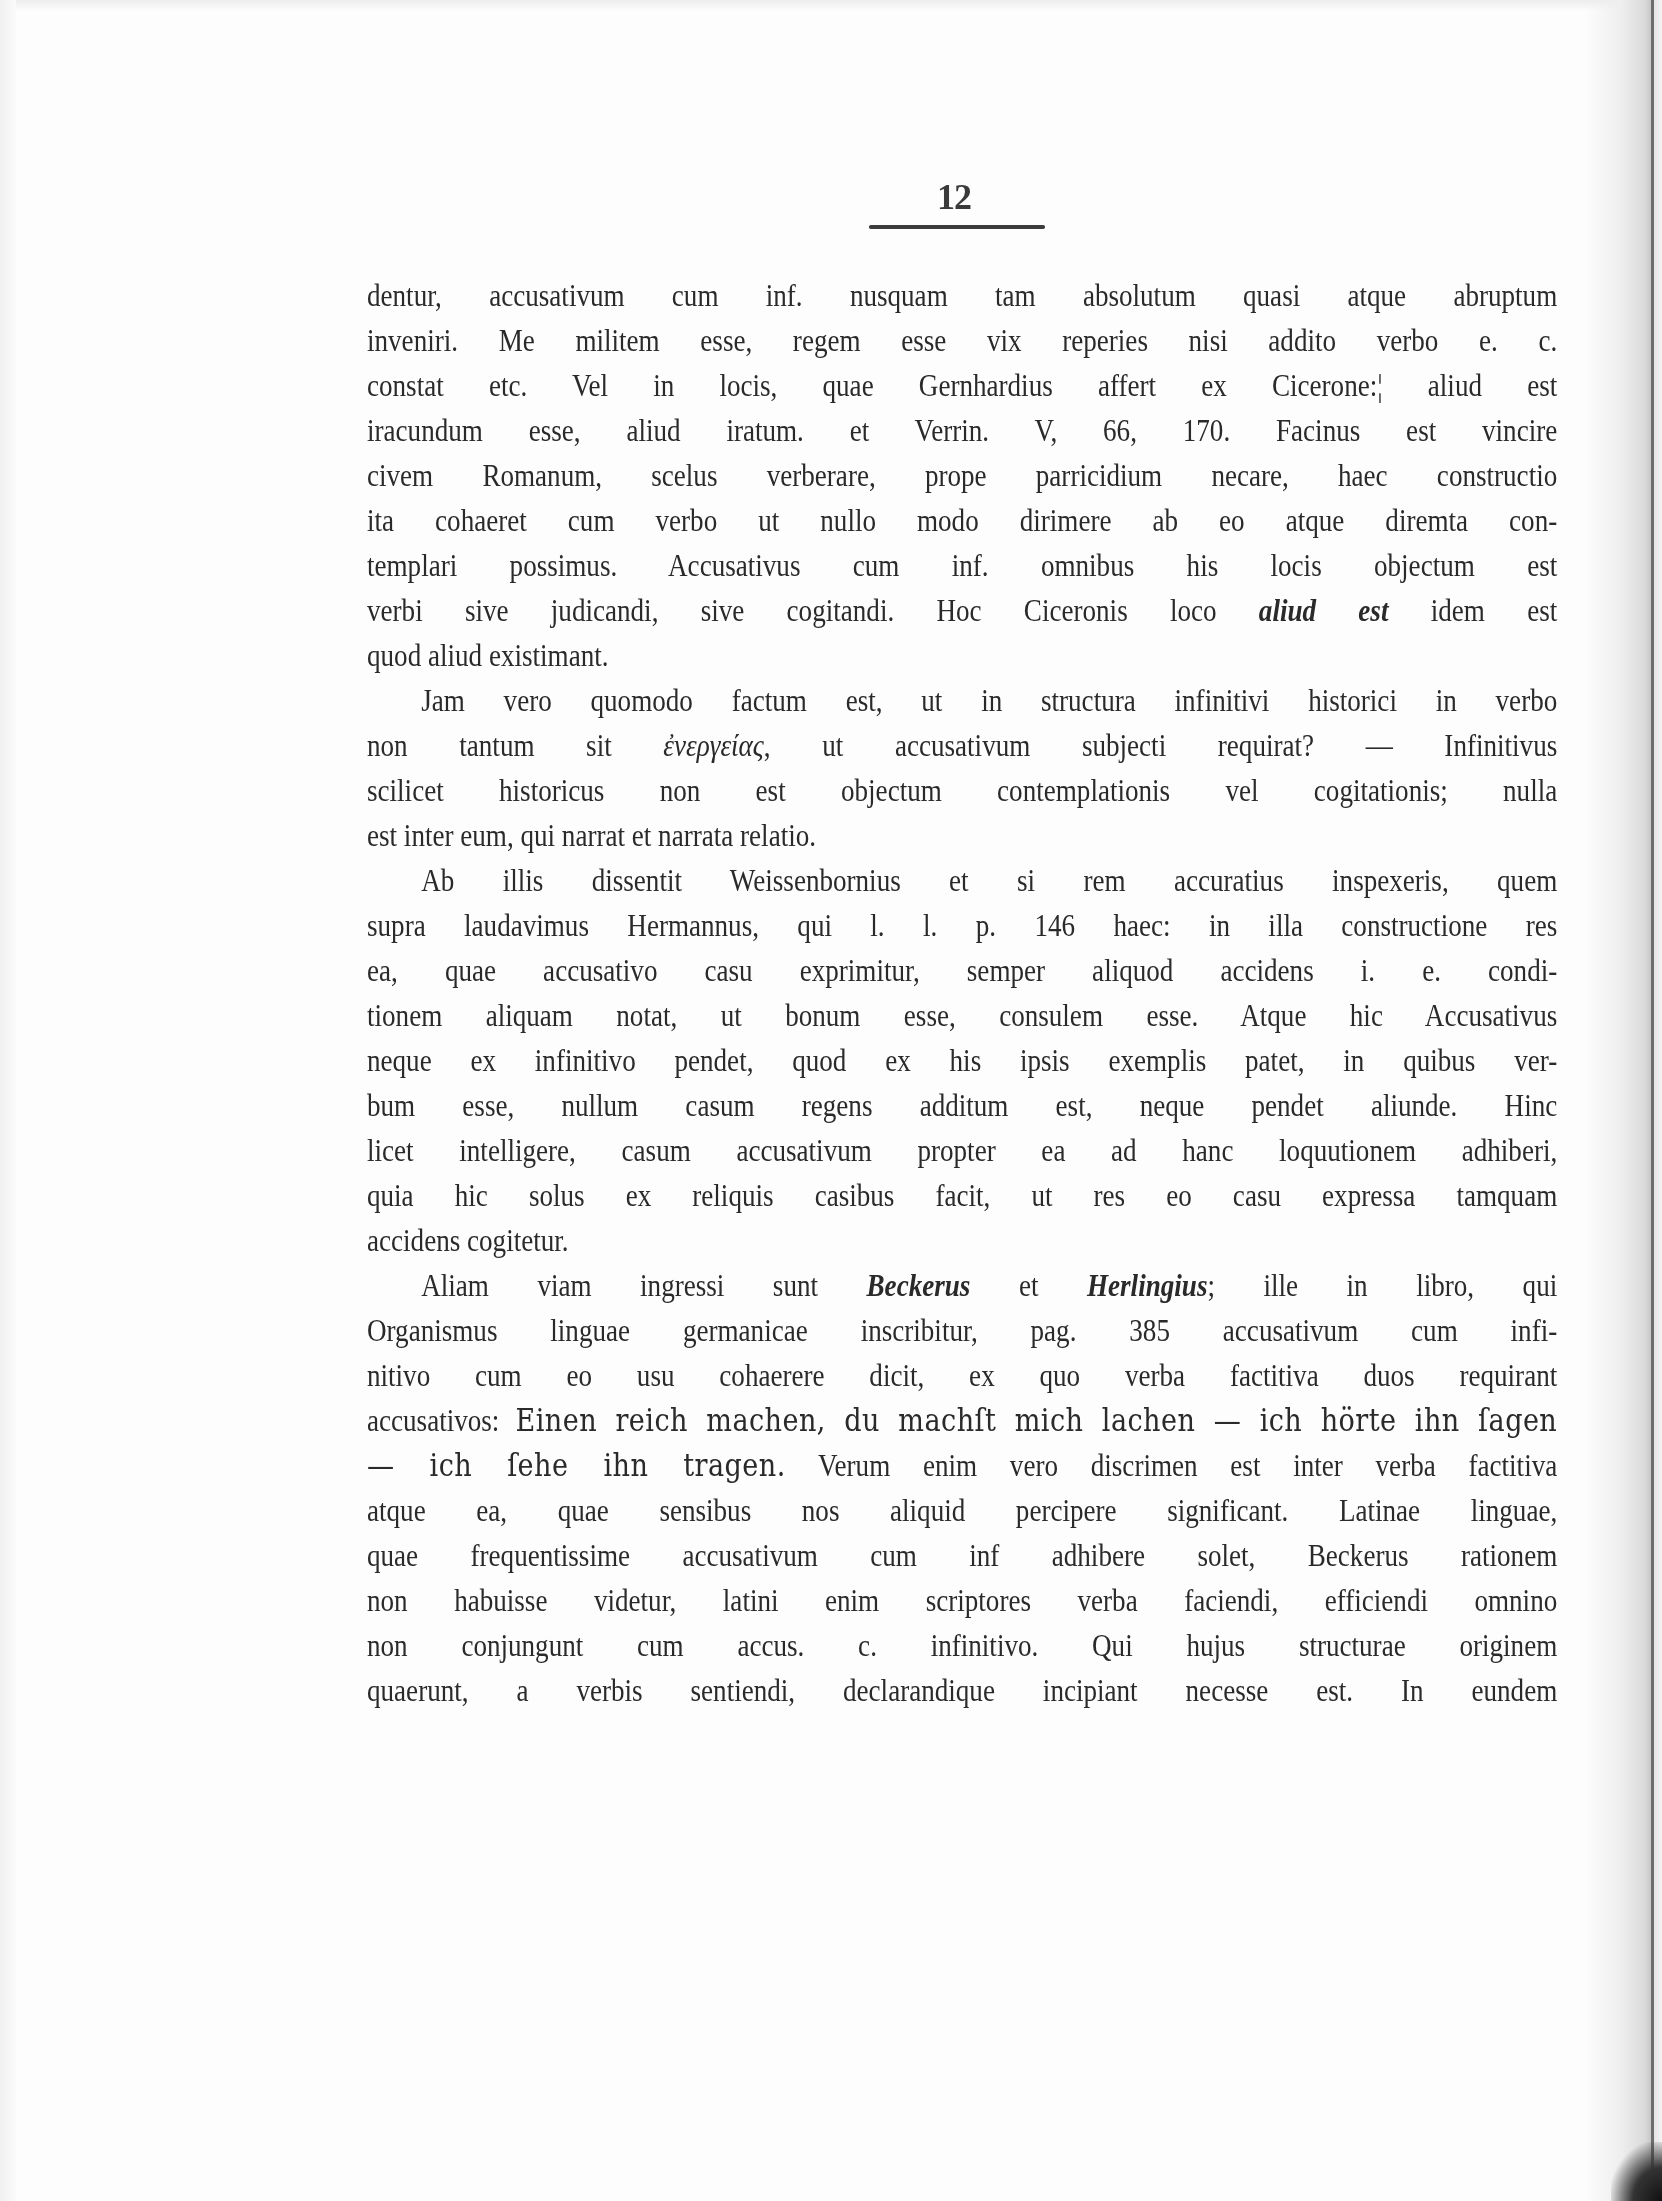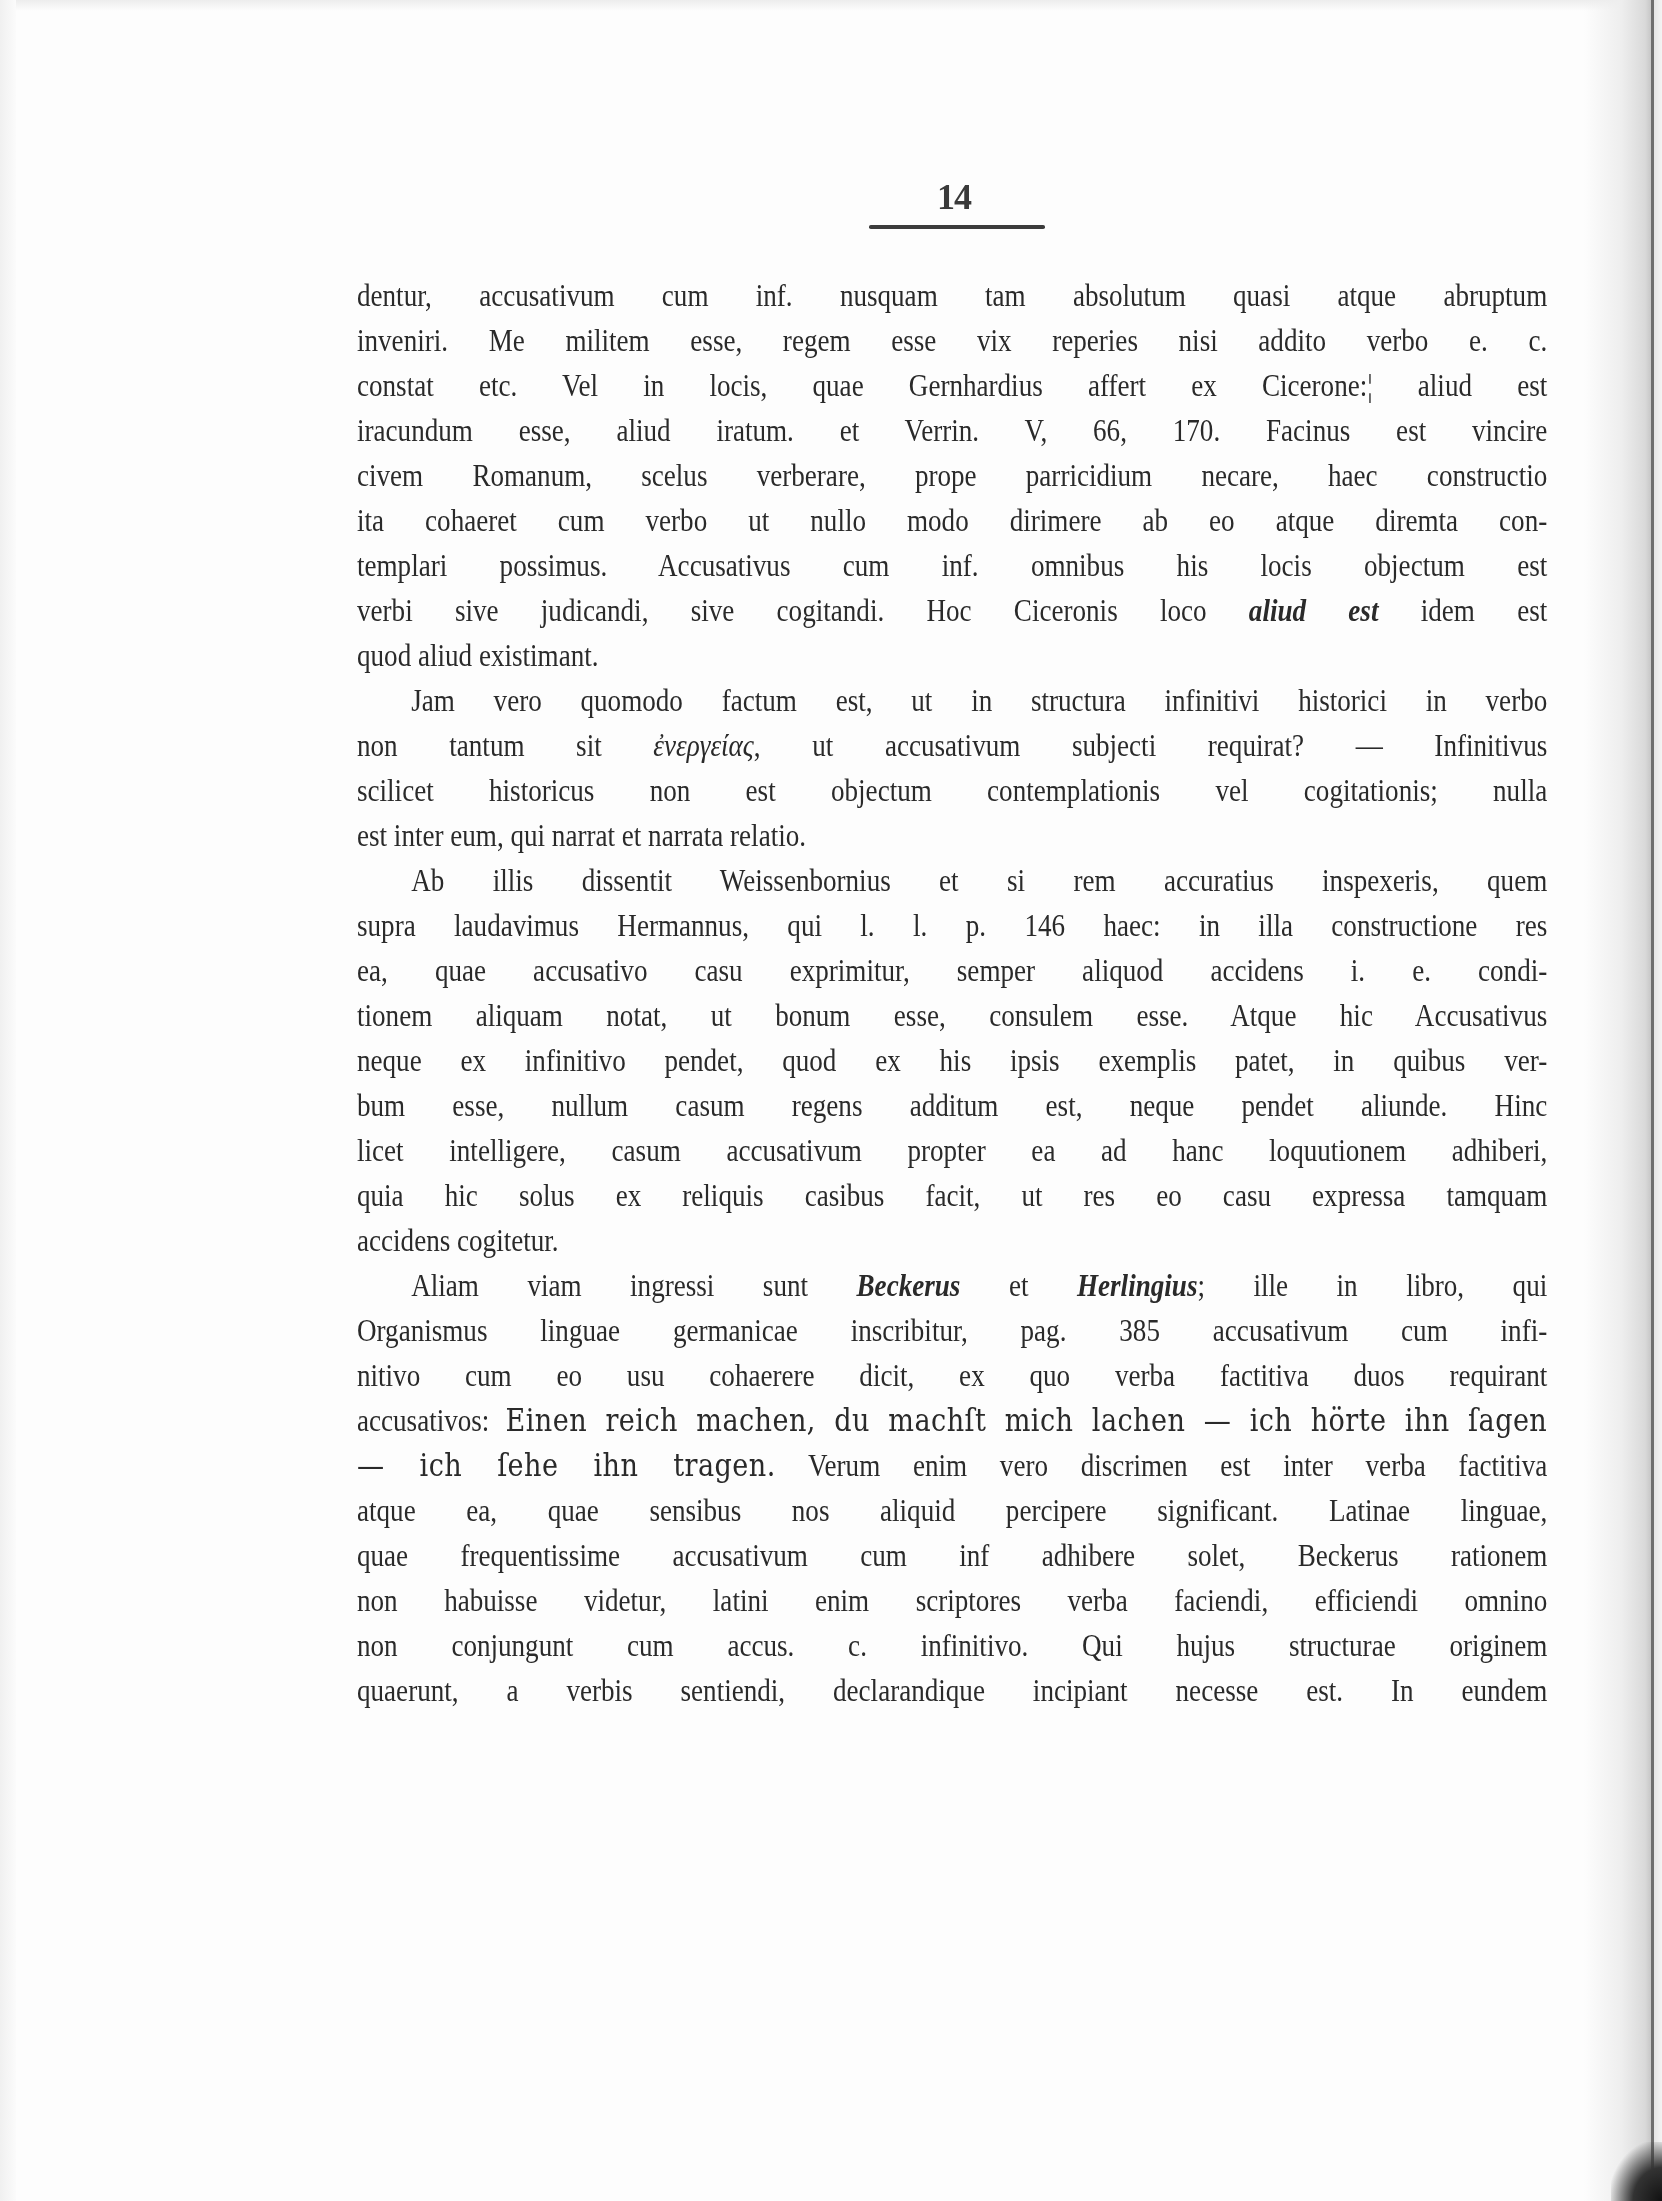--- a/index.html
+++ b/index.html
@@ -73,21 +73,21 @@
     position: absolute;
     left: 869px;
     top: 225px;
     width: 176px;
     height: 3.6px;
     background: #3c3c3c;
     border-radius: 1.8px;
   }
   .text-block {
     position: absolute;
-    left: 357px;
+    left: 367px;
     top: 273px;
     width: 1191px;
   }
   .line {
     height: 45px;
     line-height: 45px;
     font-size: 31.5px;
     white-space: nowrap;
     text-align: justify;
     text-align-last: justify;
@@ -110,21 +110,21 @@
 <body>
 
 <div class="page">
   <div class="page-top-edge"></div>
   <div class="page-left-edge"></div>
   <div class="spine-shadow"></div>
   <div class="spine-line"></div>
   <div class="spine-beyond"></div>
   <div class="corner-shadow"></div>
 
-  <div class="page-number">14</div>
+  <div class="page-number">12</div>
   <div class="header-rule"></div>
 
   <div class="text-block" id="text-block">
       <div class="line"><span>dentur, accusativum cum inf. nusquam tam absolutum quasi atque abruptum</span></div>
       <div class="line"><span>inveniri.  Me militem esse, regem esse vix reperies nisi addito verbo e. c.</span></div>
       <div class="line"><span>constat etc.  Vel in locis, quae Gernhardius affert ex Cicerone:¦ aliud est</span></div>
       <div class="line"><span>iracundum esse, aliud iratum. et Verrin. V, 66, 170.  Facinus est vincire</span></div>
       <div class="line"><span>civem Romanum, scelus verberare, prope parricidium necare, haec constructio</span></div>
       <div class="line"><span>ita cohaeret cum verbo ut nullo modo dirimere ab eo atque diremta con-</span></div>
       <div class="line"><span>templari possimus.  Accusativus cum inf. omnibus his locis objectum est</span></div>

